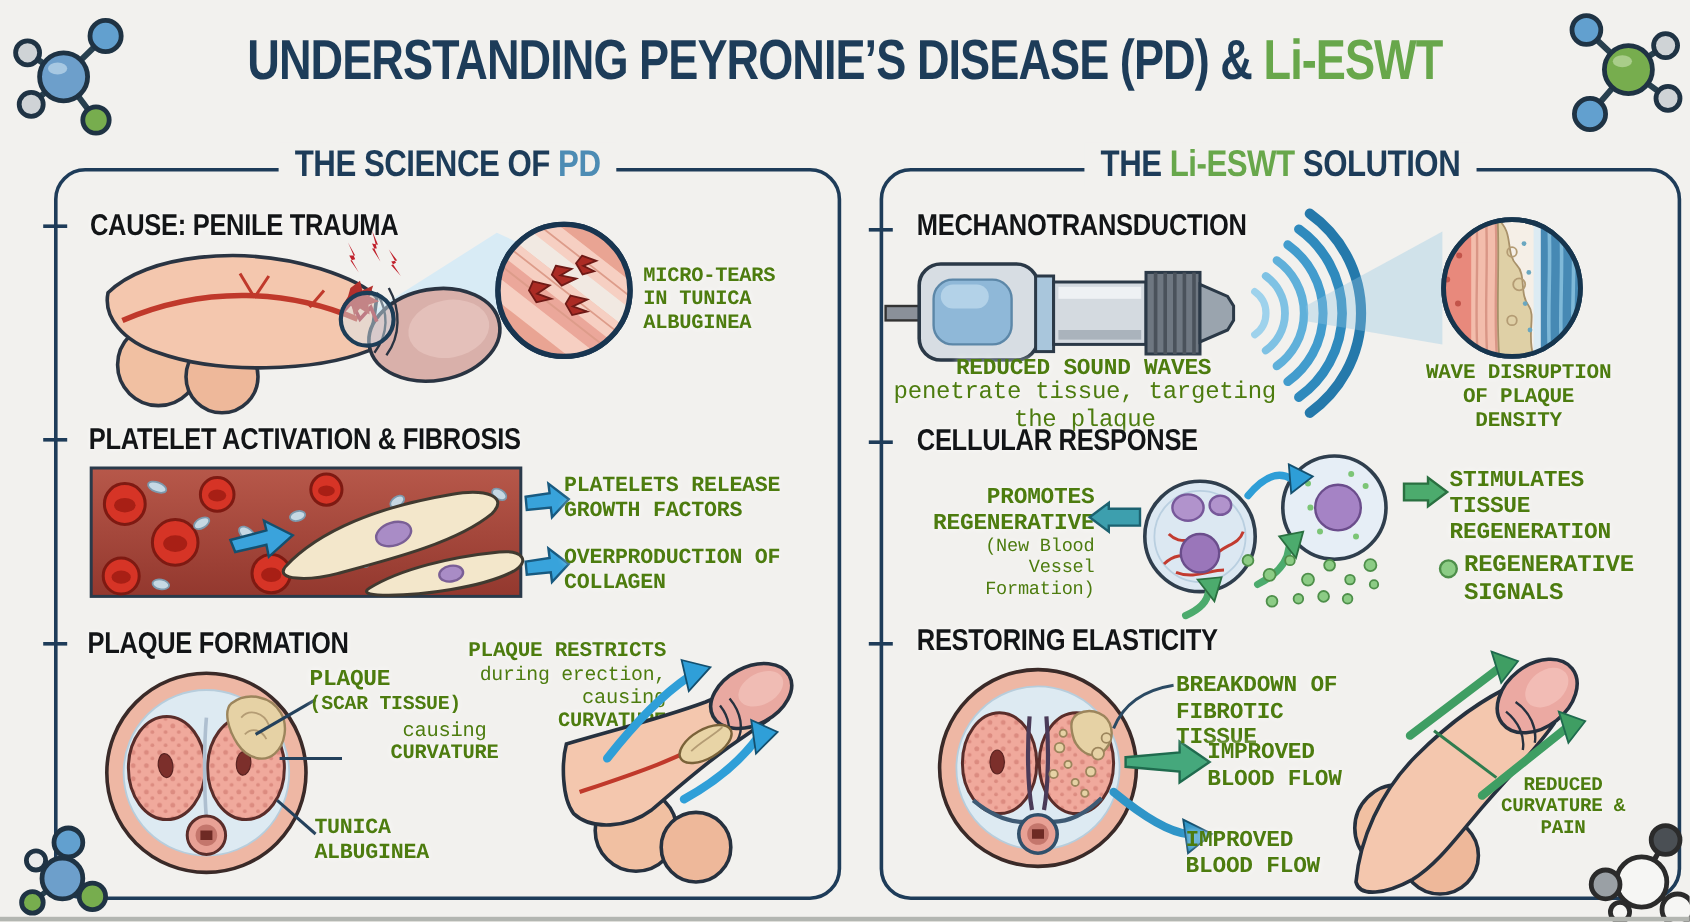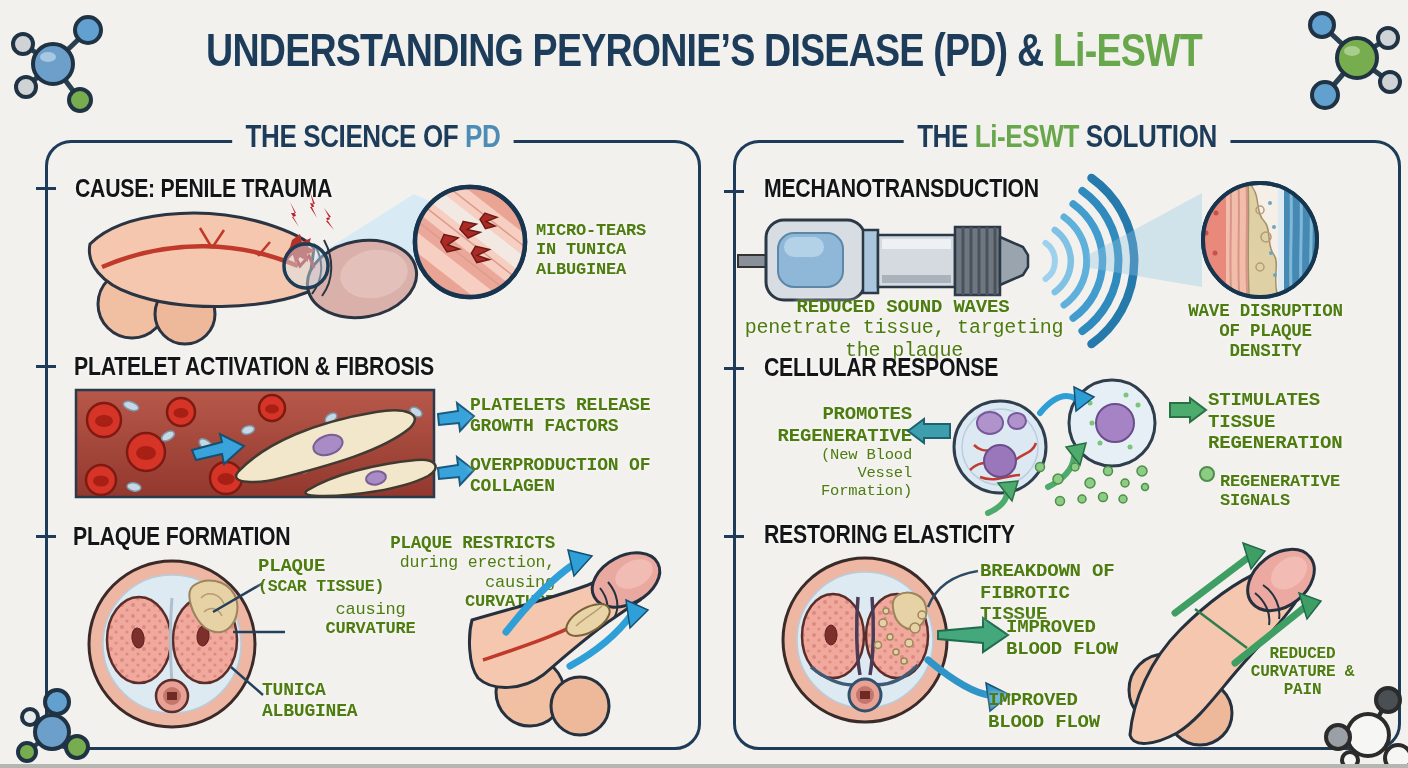--- a/index.html
+++ b/index.html
@@ -311,21 +311,21 @@
     <circle cx="163" cy="122" r="4.5"></circle>
       <circle cx="183" cy="124" r="4"></circle>
       <circle cx="205" cy="112" r="3.5"></circle>
   </g>
 </svg>
 <svg class="abs" style="left:1170px;top:398px;" width="36" height="24" viewBox="0 0 36 24">
   <polygon points="0,5 20,5 20,0 36,12 20,24 20,19 0,19" fill="#4cab6d" stroke="#2a7040" stroke-width="2"></polygon>
 </svg>
 <div class="lbl" style="left:1208px;top:390px;width:150px;font-size:19px;">STIMULATES TISSUE REGENERATION</div>
 <div class="dot" style="left:1199px;top:466px;width:12px;height:12px;"></div>
-<div class="lbl" style="left:1220px;top:461px;width:140px;font-size:17px;margin-top:11px;">REGENERATIVE SIGNALS</div>
+<div class="lbl" style="left:1220px;top:461px;width:140px;font-size:20px;">REGENERATIVE SIGNALS</div>
 
 <div class="sec-title" style="left:764px;top:520px;">RESTORING ELASTICITY</div>
 
 <svg class="abs" style="left:778px;top:555px;" width="234" height="192" viewBox="0 0 234 192">
   <defs>
       <pattern id="ptexR" width="11" height="11" patternUnits="userSpaceOnUse">
     <rect width="11" height="11" fill="#f0a99c"></rect>
     <circle cx="3" cy="3" r="2" fill="#dc8b80"></circle>
         <circle cx="8" cy="8" r="1.6" fill="#dc8b80"></circle>
       </pattern>

